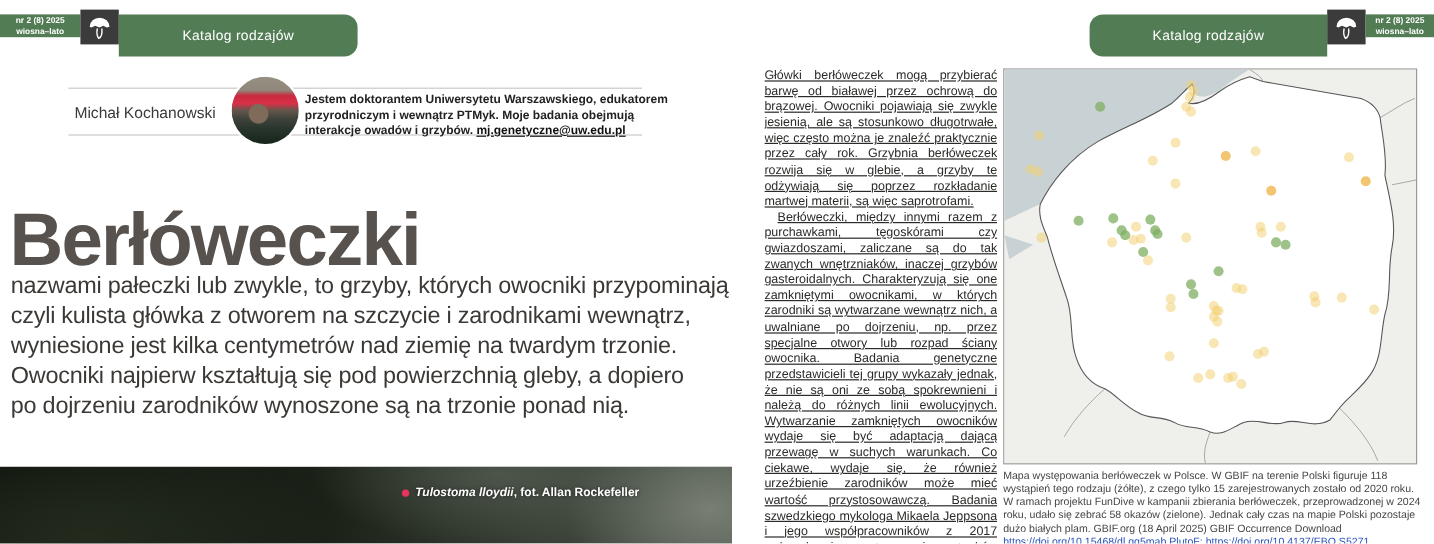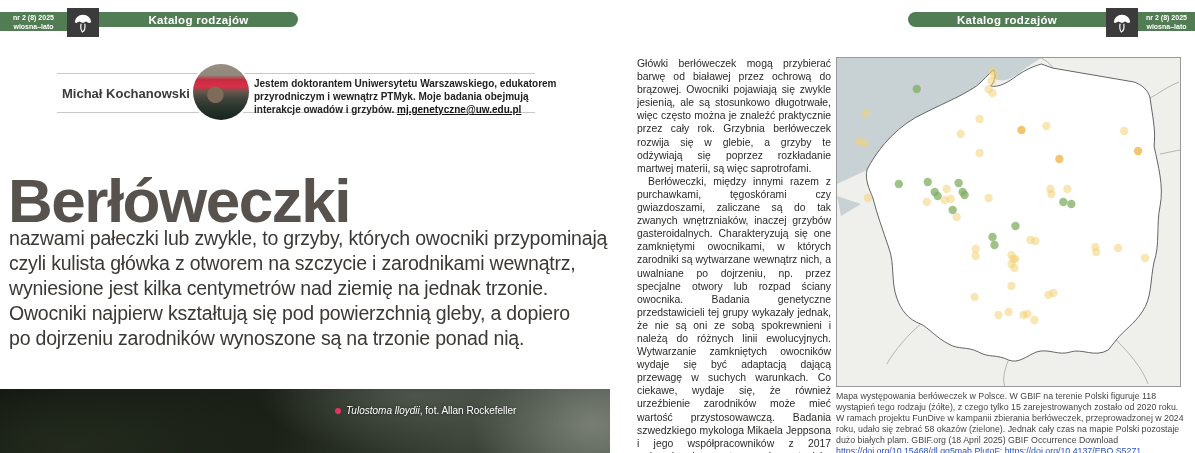--- a/index.html
+++ b/index.html
@@ -13,29 +13,29 @@
 
   
   .issue-box{
     background:var(--green);color:#fff;font-size:7px;font-weight:700;
     line-height:8.5px;text-align:center;padding-top:2px;height:19px;box-sizing:border-box;
   }
   .logo-box{
     background:#3b3b3b;display:flex;align-items:center;justify-content:center;
   }
   .pill{
-    background:var(--green);height:15px;display:flex;align-items:center;justify-content:center;
-    color:#fff;font-weight:700;font-size:11.5px;letter-spacing:.3px;
+    background:var(--green);height:35px;display:flex;align-items:center;justify-content:center;
+    color:#fff;font-weight:400;font-size:11.5px;letter-spacing:.3px;
   }
   .pill-left{border-radius:0 11px 11px 0;}
   .pill-right{border-radius:11px 0 0 11px;}
 
   
   .rule{background:#c9c9c9;height:1px;}
-  .author-name{font-size:13px;font-weight:700;color:#3a3a3a;}
+  .author-name{font-size:13px;font-weight:400;color:#3a3a3a;}
   .avatar{
     width:56px;height:56px;border-radius:50%;overflow:hidden;
     background:
       radial-gradient(circle at 40% 55%, #7e6b59 0 17%, rgba(0,0,0,0) 19%),
       linear-gradient(180deg,#968f81 0%,#8f887b 20%,#c92a3f 28%,#d73148 40%,#63564b 50%,#40433c 62%,#27352c 78%,#16241c 100%);
     box-shadow:0 0 0 2px #fff;
   }
   .bio{
     font-size:10px;font-weight:700;color:#222;line-height:13px;white-space:nowrap;
   }
@@ -52,27 +52,29 @@
   .photo{
     background:
       radial-gradient(ellipse 300px 120px at 12% 90%, rgba(36,44,30,.95), rgba(36,44,30,0) 70%),
       radial-gradient(ellipse 260px 100px at 68% 10%, rgba(92,100,90,.65), rgba(92,100,90,0) 60%),
       radial-gradient(ellipse 220px 140px at 97% 55%, rgba(128,134,124,.85), rgba(128,134,124,0) 55%),
       linear-gradient(100deg,#11150e 0%,#1b2117 45%,#394136 75%,#4c544a 100%);
   }
   .photo-caption{
     display:flex;align-items:center;gap:5px;color:#fff;font-size:10px;
     text-shadow:0 0 3px rgba(0,0,0,.6);
+    font-weight:bold;
   }
   .cap-dot{width:6px;height:6px;border-radius:50%;background:#e8335f;flex:0 0 auto;}
 
   
   .col{
     width:194px;font-size:10.4px;line-height:13.1px;color:#2b2a28;text-align:justify;
     overflow:hidden;
+    text-decoration:underline;
   }
   .col p{margin:0;}
   .col p + p{text-indent:11px;}
 
   
   .map-box{border:1px solid #999;background:#fff;box-sizing:border-box;}
   .map-box svg{display:block;width:100%;height:100%;}
   .map-caption{
     width:352px;font-size:8.8px;line-height:11px;color:#454545;
   }
@@ -107,21 +109,21 @@
     <div>Jestem doktorantem Uniwersytetu Warszawskiego, edukatorem</div>
     <div>przyrodniczym i wewnątrz PTMyk. Moje badania obejmują</div>
     <div><span>interakcje owadów i grzybów. </span><a href="#">mj.genetyczne@uw.edu.pl</a></div>
   </div>
 
   <div class="abs title" style="left:8px;top:150px;">Berłóweczki</div>
 
   <div class="abs lead" style="left:9px;top:226px;width:600px;">
     <div class="lead-line">nazwami pałeczki lub zwykle, to grzyby, których owocniki przypominają</div>
     <div class="lead-line">czyli kulista główka z otworem na szczycie i zarodnikami wewnątrz,</div>
-    <div class="lead-line">wyniesione jest kilka centymetrów nad ziemię na jednak trzonie.</div>
+    <div class="lead-line">wyniesione jest kilka centymetrów nad ziemię na twardym trzonie.</div>
     <div class="lead-line">Owocniki najpierw kształtują się pod powierzchnią gleby, a dopiero</div>
     <div class="lead-line">po dojrzeniu zarodników wynoszone są na trzonie ponad nią.</div>
   </div>
 
   <div class="abs photo" style="left:0;top:389px;width:610px;height:64px;">
     <div class="abs photo-caption" style="left:335px;top:16px;">
       <span class="cap-dot"></span>
       <span><i>Tulostoma lloydii</i><span>, fot. Allan Rockefeller</span></span>
     </div>
   </div>

